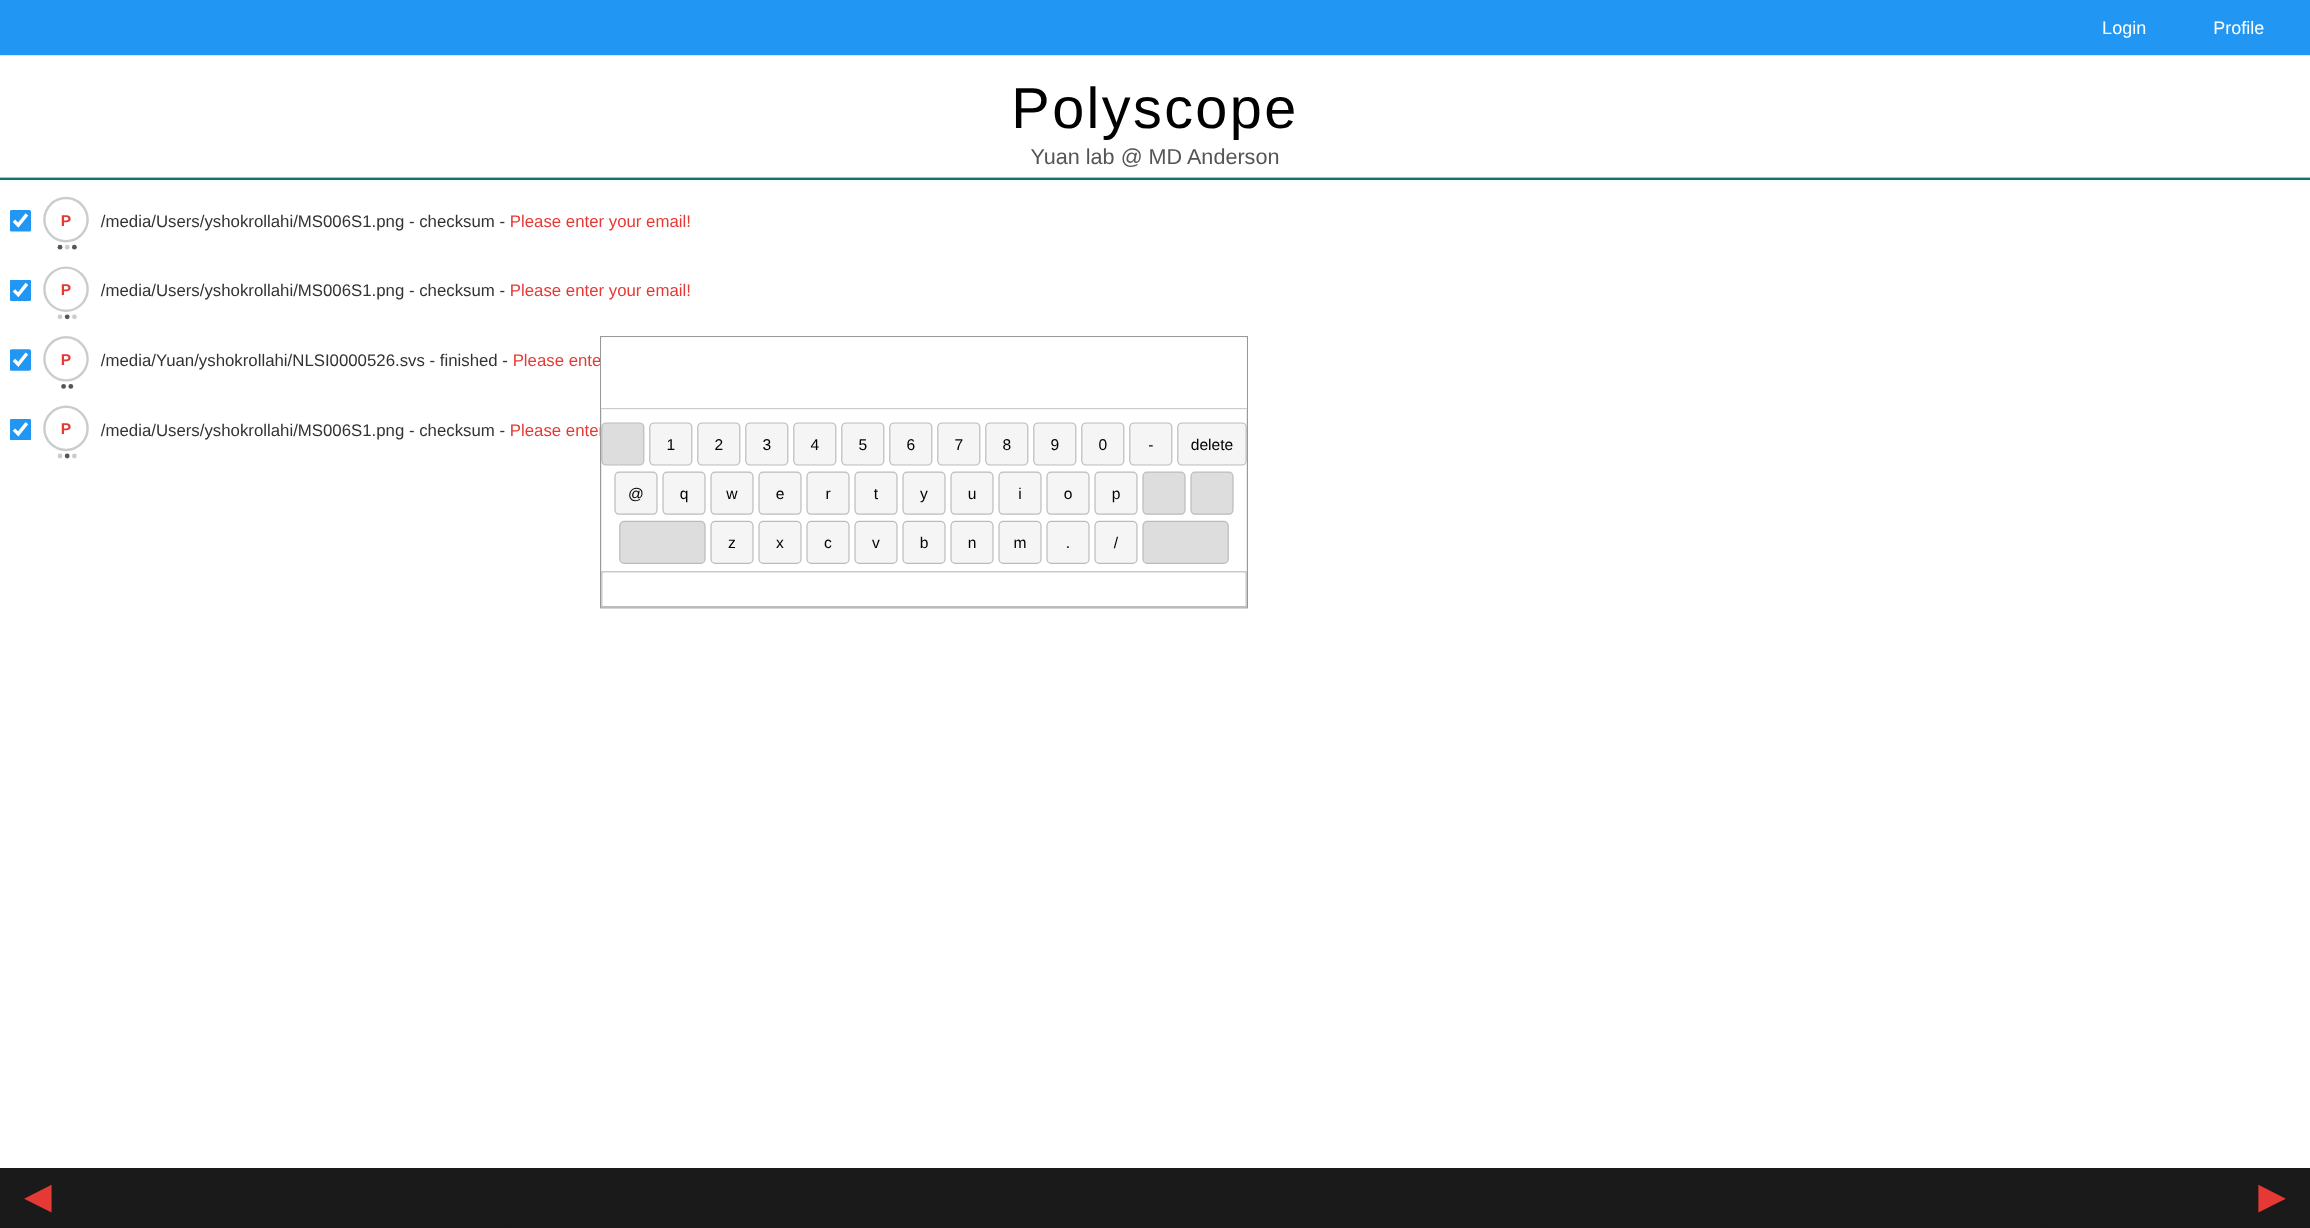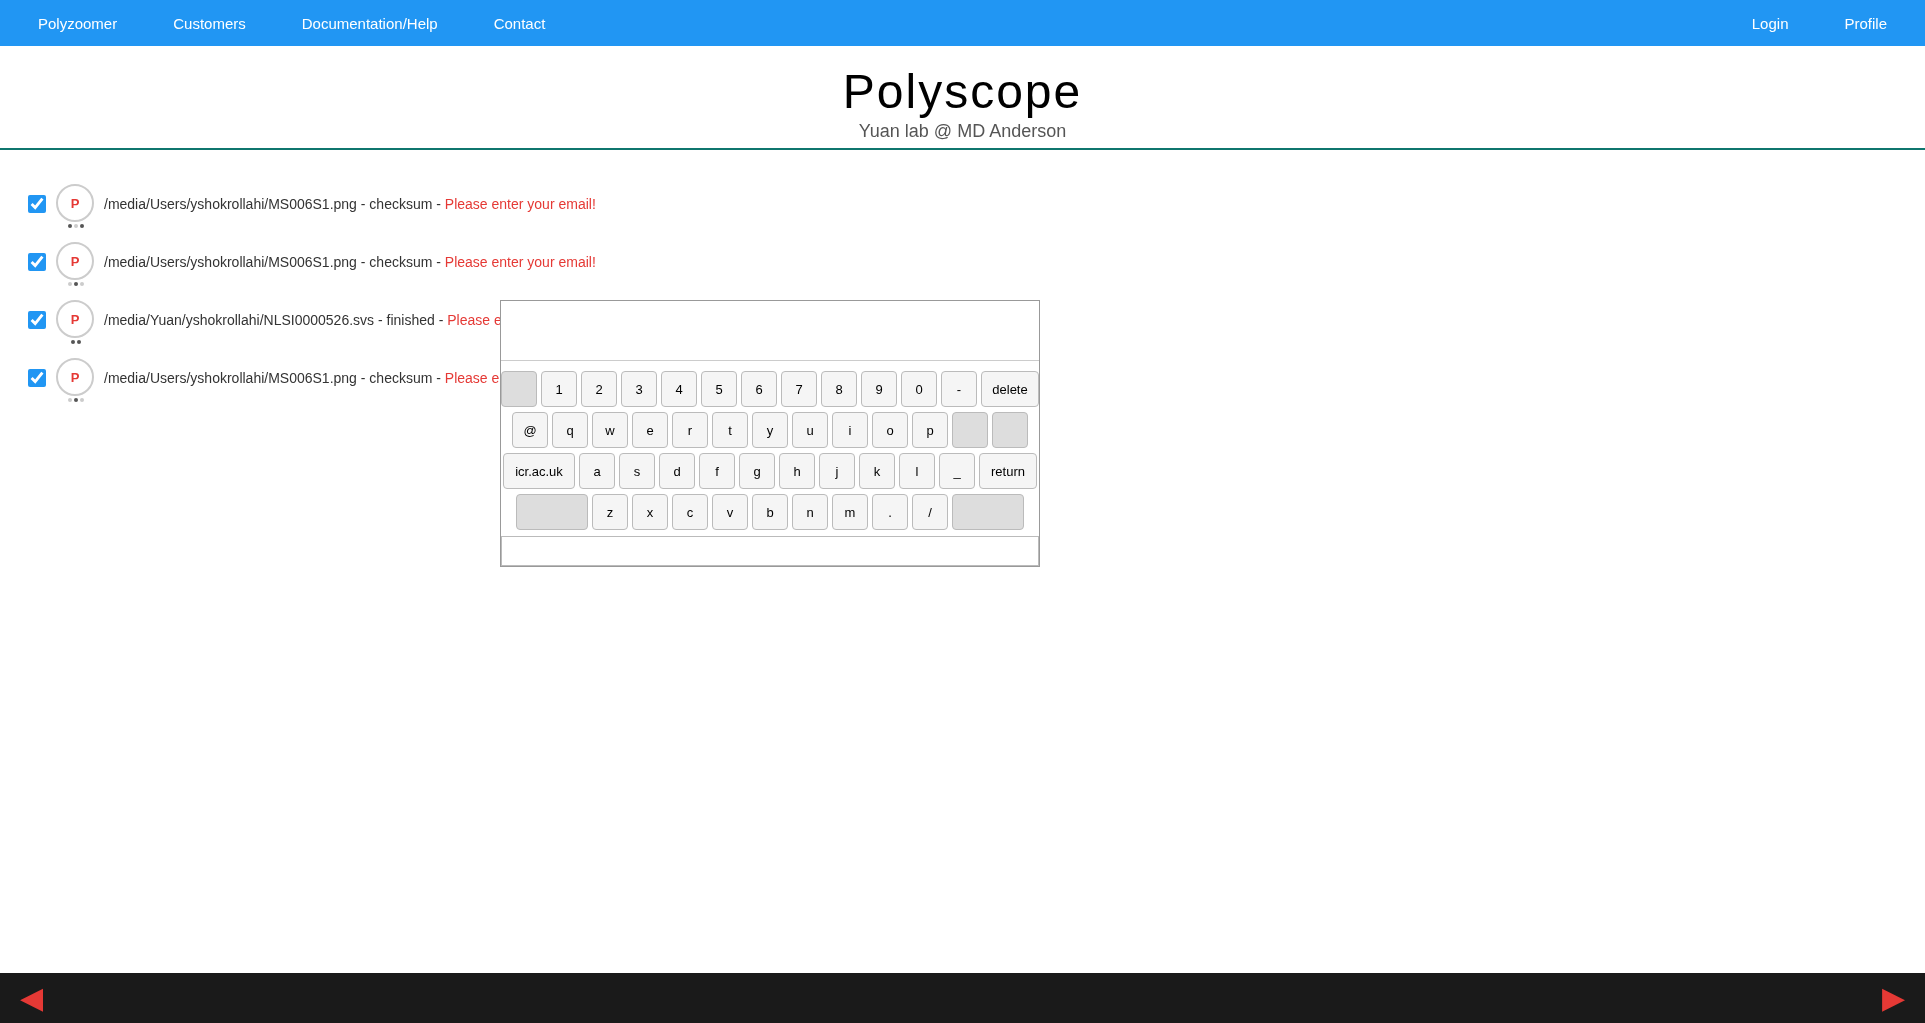--- a/index.html
+++ b/index.html
@@ -30,24 +30,23 @@
     #header {
       text-align: center;
       padding: 18px 0 6px 0;
       border-bottom: 2px solid #0f766e;
     }
     #header h1 { font-size: 48px; font-weight: 300; letter-spacing: 2px; }
     #header p { font-size: 18px; color: #555; margin-top: 2px; }
 
     
     #main {
-      padding: 14px 28px;
+      padding: 14px 8px;
       position: relative;
       min-height: 620px;
-      margin-top: 20px;
     }
 
     
     .job-row {
       display: flex;
       align-items: center;
       margin-bottom: 18px;
     }
     .job-row input[type=checkbox] {
       width: 18px; height: 18px;
@@ -169,26 +168,20 @@
       cursor: pointer;
       background: none;
       border: none;
       line-height: 1;
     }
   </style>
 </head>
 <body>
 
 <nav id="navbar">
-  <div class="nav-left">
-    <div class="nav-item">Polyzoomer</div>
-    <div class="nav-item">Customers</div>
-    <div class="nav-item">Documentation/Help</div>
-    <div class="nav-item">Contact</div>
-  </div>
   <div class="nav-right">
     <div class="nav-item">Login</div>
     <div class="nav-item">Profile</div>
   </div>
 </nav>
 
 <div id="header">
   <h1>Polyscope</h1>
   <p>Yuan lab @ MD Anderson</p>
 </div>
@@ -284,34 +277,20 @@
         <div class="key">t</div>
         <div class="key">y</div>
         <div class="key">u</div>
         <div class="key">i</div>
         <div class="key">o</div>
         <div class="key">p</div>
         <div class="key disabled"></div>
         <div class="key disabled"></div>
       </div>
 
-      <div class="key-row">
-        <div class="key wider">icr.ac.uk</div>
-        <div class="key">a</div>
-        <div class="key">s</div>
-        <div class="key">d</div>
-        <div class="key">f</div>
-        <div class="key">g</div>
-        <div class="key">h</div>
-        <div class="key">j</div>
-        <div class="key">k</div>
-        <div class="key">l</div>
-        <div class="key">_</div>
-        <div class="key wide">return</div>
-      </div>
 
       <div class="key-row">
         <div class="key wider disabled"></div>
         <div class="key">z</div>
         <div class="key">x</div>
         <div class="key">c</div>
         <div class="key">v</div>
         <div class="key">b</div>
         <div class="key">n</div>
         <div class="key">m</div>

